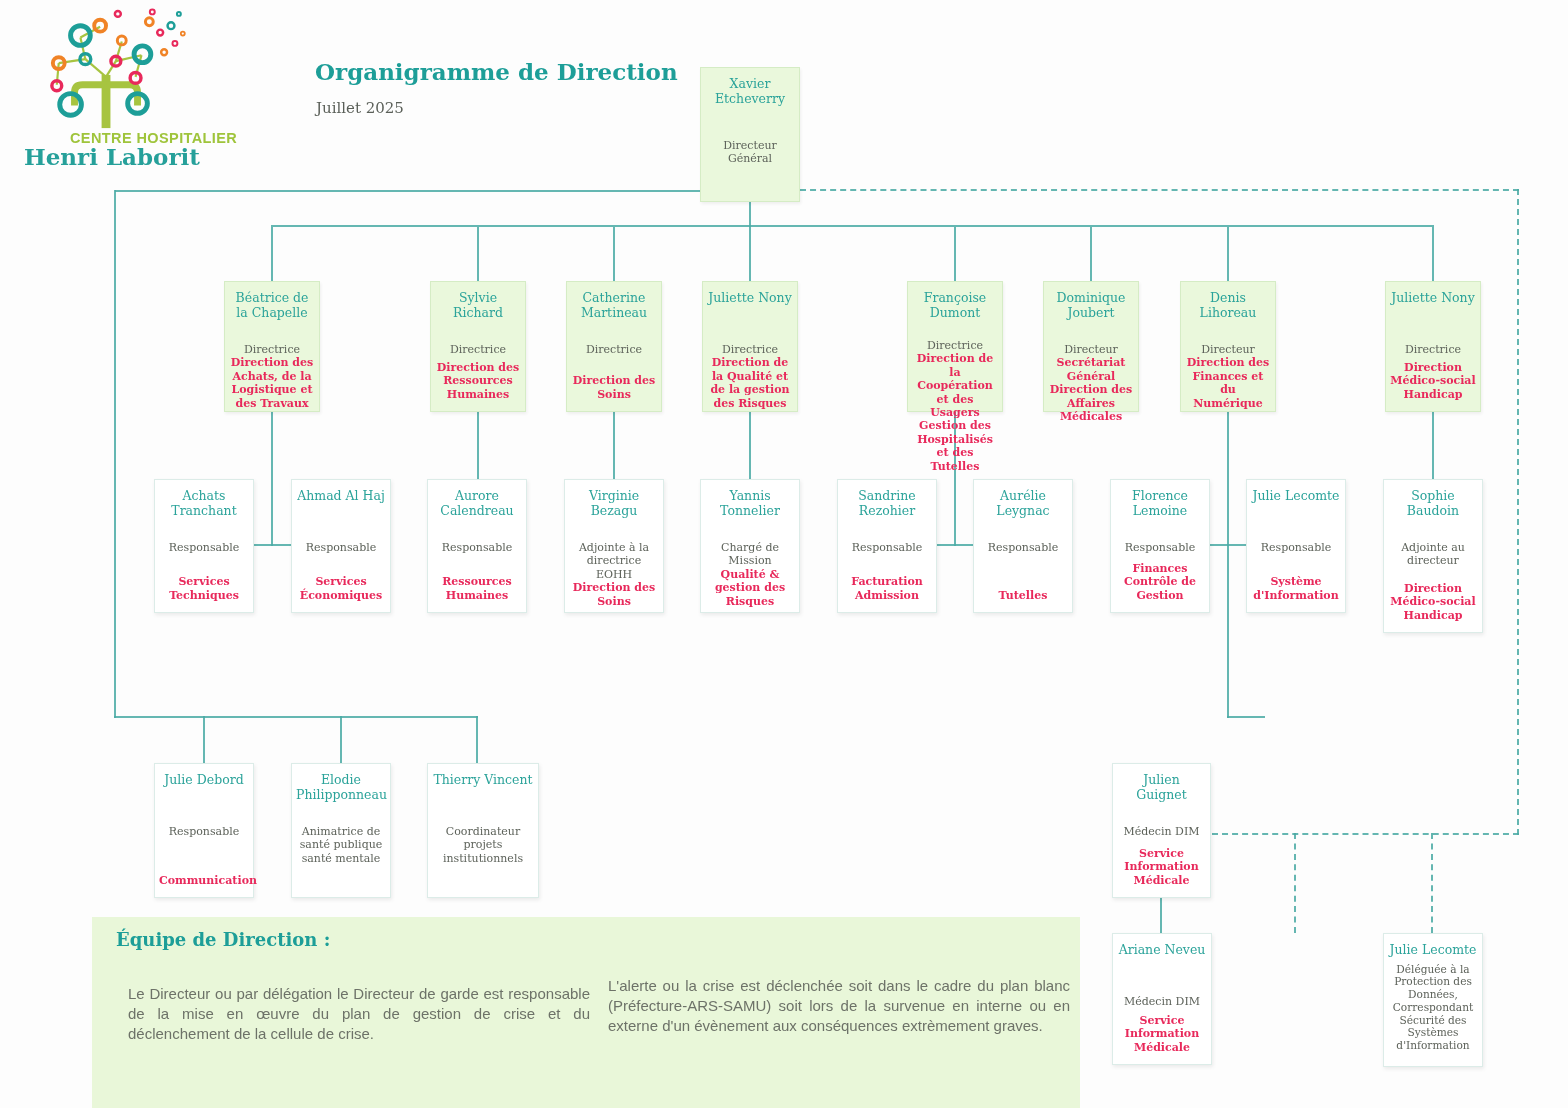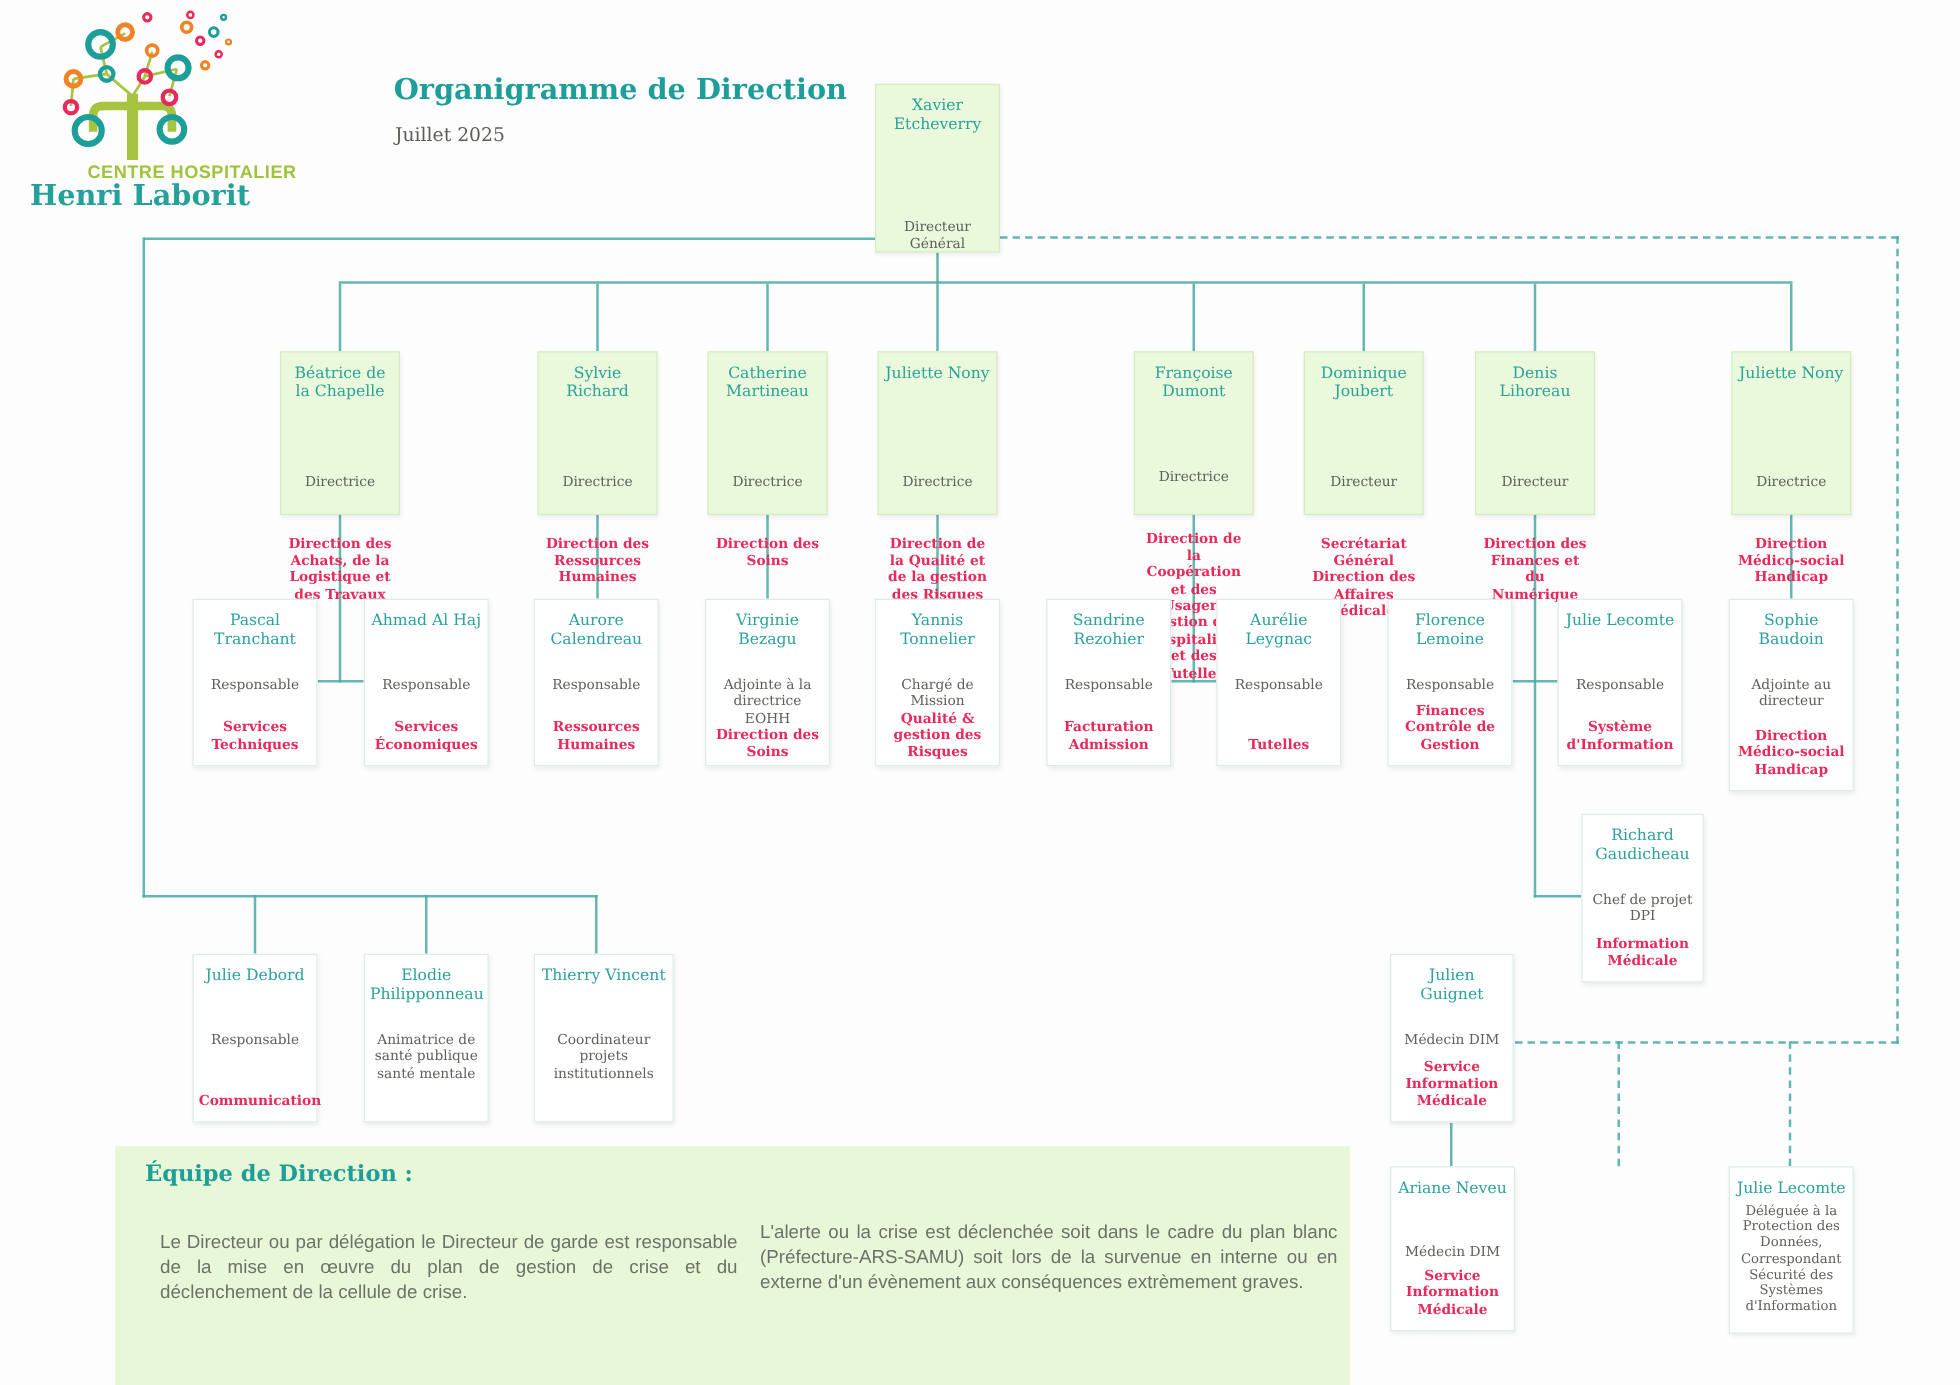--- a/index.html
+++ b/index.html
@@ -13,21 +13,21 @@
   .page-title{position:absolute;left:315px;top:58px;font-size:23px;font-weight:bold;color:#1d9e98;}
   .page-subtitle{position:absolute;left:316px;top:99px;font-size:15px;color:#5a5f58;}
   
   .ln{position:absolute;background:#4aaaa4;opacity:.85;}
   .dl{position:absolute;opacity:.85;}
   .dl.h{border-top:2px dashed #4aaaa4;height:0;}
   .dl.v{border-left:2px dashed #4aaaa4;width:0;}
   
   .node{position:absolute;box-sizing:border-box;display:flex;flex-direction:column;align-items:center;
         text-align:center;padding:9px 4px 10px;}
-  .node.green{background:#eaf8dc;border:1px solid #d5ecc5;box-shadow:1px 2px 3px rgba(0,0,0,.06);gap:36px;}
+  .node.green{background:#eaf8dc;border:1px solid #d5ecc5;box-shadow:1px 2px 3px rgba(0,0,0,.06);}
   .node.white{background:#ffffff;border:1px solid #dcece8;box-shadow:1px 2px 4px rgba(0,0,0,.08);}
   .nm{font-size:12.5px;line-height:1.18;color:#2ba39a;min-height:46px;width:100%;}
   .rl{font-size:11px;line-height:1.22;color:#5d625a;margin-top:6px;width:100%;}
   .dp{font-size:11px;line-height:1.22;font-weight:bold;color:#e8295b;margin-top:auto;width:100%;}
   .rl:empty,.dp:empty{display:none;}
   .node.root .nm{min-height:56px;}
   .node.tight .nm{min-height:0;}
   .node.tight .rl{margin-top:5px;font-size:10.6px;line-height:1.2;}
   
   .footer{position:absolute;left:92px;top:917px;width:988px;height:191px;background:#e9f7d9;text-decoration:underline;}
@@ -169,21 +169,21 @@
       <div class="rl">Directeur</div>
       <div class="dp">Direction des Finances et du Numérique</div>
     </div>
   <div class="node green" style="left:1385px;top:281px;width:96px;height:131px">
       <div class="nm">Juliette Nony</div>
       <div class="rl">Directrice</div>
       <div class="dp">Direction Médico-social Handicap</div>
     </div>
 
   <div class="node white" style="left:154px;top:479px;width:100px;height:134px">
-      <div class="nm">Pascal Tranchant</div>
+      <div class="nm">Achats Tranchant</div>
       <div class="rl">Responsable</div>
       <div class="dp">Services Techniques</div>
     </div>
   <div class="node white" style="left:291px;top:479px;width:100px;height:134px">
       <div class="nm">Ahmad Al Haj</div>
       <div class="rl">Responsable</div>
       <div class="dp">Services Économiques</div>
     </div>
   <div class="node white" style="left:427px;top:479px;width:100px;height:134px">
       <div class="nm">Aurore Calendreau</div>
@@ -219,25 +219,20 @@
       <div class="nm">Julie Lecomte</div>
       <div class="rl">Responsable</div>
       <div class="dp">Système d'Information</div>
     </div>
   <div class="node white" style="left:1383px;top:479px;width:100px;height:154px">
       <div class="nm">Sophie Baudoin</div>
       <div class="rl">Adjointe au directeur</div>
       <div class="dp">Direction Médico-social Handicap</div>
     </div>
 
-  <div class="node white" style="left:1265px;top:651px;width:98px;height:135px">
-      <div class="nm">Richard Gaudicheau</div>
-      <div class="rl">Chef de projet DPI</div>
-      <div class="dp">Information Médicale</div>
-    </div>
 
   <div class="node white" style="left:154px;top:763px;width:100px;height:135px">
       <div class="nm">Julie Debord</div>
       <div class="rl">Responsable</div>
       <div class="dp">Communication</div>
     </div>
   <div class="node white" style="left:291px;top:763px;width:100px;height:135px">
       <div class="nm">Elodie Philipponneau</div>
       <div class="rl">Animatrice de santé publique santé mentale</div>
     </div>

